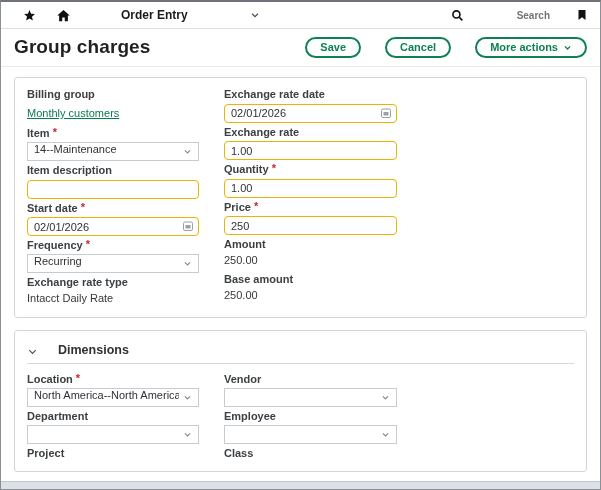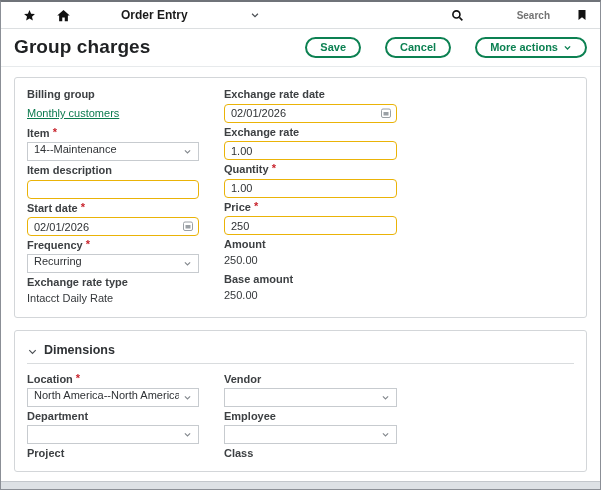--- a/index.html
+++ b/index.html
@@ -70,21 +70,21 @@
     height:19px; border:1px solid #c7cbcf; border-radius:0; background:#fff;
     display:flex; padding:0 6px; cursor:pointer;
   }
   .select-value { flex:1; font-size:11px; color:#2f3235; white-space:nowrap; overflow:hidden; }
   .select-chevron { color:#84898e; display:flex; align-items:center; margin-left:4px; }
   .static-value { font-size:11px; color:#35383b; line-height:14px; margin-bottom:6px; }
   .link { font-size:11px; color:#0b7a4e; text-decoration:underline; cursor:pointer; line-height:14px; display:inline-block; margin-bottom:4px; }
 
   
   .collapse-header {
-    display:flex; align-items:flex-end; gap:6px; padding:2px 0 6px 0;
+    display:flex; align-items:flex-end; gap:20px; padding:2px 0 6px 0;
     border-bottom:1px solid #d9dcde; margin-bottom:9px; cursor:pointer;
   }
   .collapse-header .chev { color:#4b4f54; display:flex; align-items:center; }
   .collapse-title { font-size:12.5px; font-weight:700; color:#2f3235; }
 
   
   .bottom-scrollbar {
     position:absolute; left:0; right:0; bottom:0; height:8px;
     background:#dde1e5; border-top:1px solid #c3c7cc;
   }

